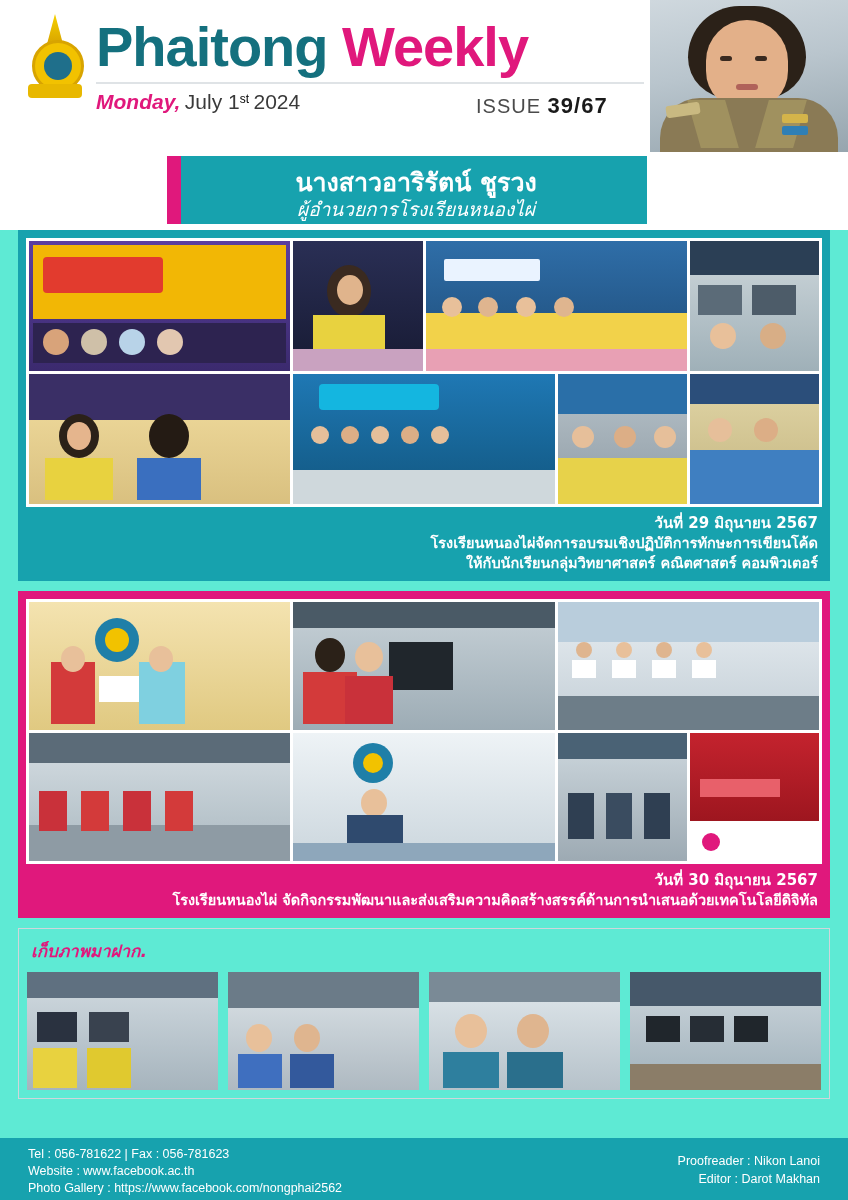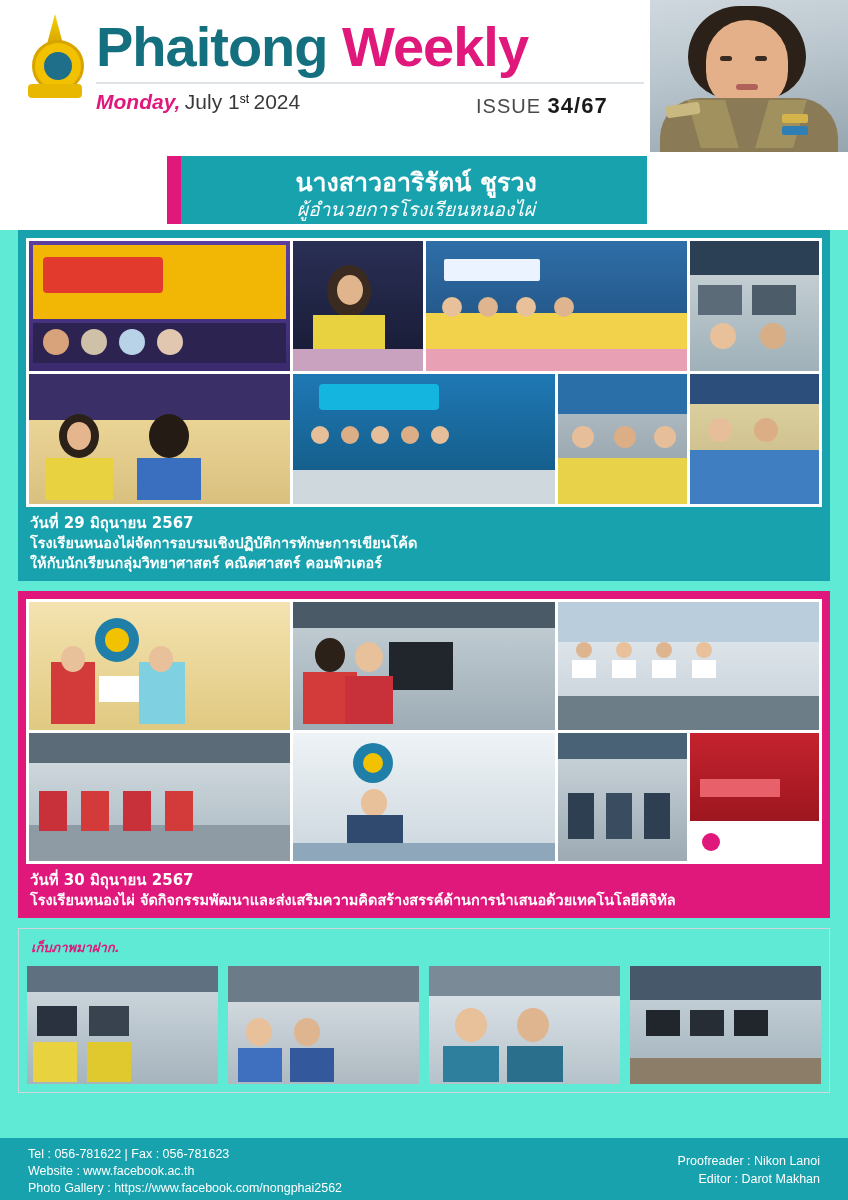--- a/index.html
+++ b/index.html
@@ -112,32 +112,32 @@
   .section{position:relative;margin:0 18px;}
   .sec-teal{background:#17a2ae;padding:8px 8px 6px 8px;}
   .sec-pink{background:#e0187c;padding:8px 8px 6px 8px;}
   .grid{
     display:grid;gap:3px;background:#ffffff;padding:3px;
   }
   .g1{grid-template-columns:repeat(6,1fr);grid-template-rows:130px 130px;}
   .g2{grid-template-columns:repeat(6,1fr);grid-template-rows:128px 128px;}
   .cell{position:relative;overflow:hidden;background:#ccc;}
   .cap{
-    color:#ffffff;text-align:left;padding:6px 4px 2px 4px;line-height:20px;font-size:14.5px;font-weight:bold;
+    color:#ffffff;text-align:right;padding:6px 4px 2px 4px;line-height:20px;font-size:14.5px;font-weight:bold;
   }
   .cap .d{font-size:15px;}
 
   
   .ph{position:absolute;inset:0;}
   .blob{position:absolute;border-radius:50%;}
   .bar{position:absolute;}
 
   
   .gallery{position:relative;margin:10px 18px 0 18px;border:1px solid #cfd6db;padding:8px;}
-  .gal-title{color:#e0187c;font-size:13px;font-weight:bold;font-style:italic;margin:0 0 8px 4px;}
+  .gal-title{color:#e0187c;font-size:17px;font-weight:bold;font-style:italic;margin:0 0 8px 4px;}
   .gal-grid{display:grid;grid-template-columns:repeat(4,1fr);gap:10px;}
   .gal-cell{position:relative;height:118px;overflow:hidden;background:#bbb;}
 
   
   .footer{
     position:absolute;left:0;bottom:0;width:848px;height:62px;background:#17a2ae;color:#fff;
   }
   .footer .left{position:absolute;left:28px;top:8px;font-size:12.5px;line-height:17px;}
   .footer .right{position:absolute;right:28px;top:14px;text-align:right;font-size:12.5px;line-height:18px;}
   .thai{font-family:"DejaVu Sans","Liberation Sans",sans-serif;}
@@ -158,21 +158,21 @@
       <div class="title">
         <span class="t1">Phaitong</span>
         <span class="t2">Weekly</span>
       </div>
       <div class="dateline">
         <span class="dow">Monday,</span>
         <span class="dt">July 1</span><sup>st</sup>
         <span class="dt">2024</span>
         <span class="issue">
           <span>ISSUE</span>
-          <b>34/67</b>
+          <b>39/67</b>
         </span>
       </div>
     </div>
     <div class="hdr-line"></div>
 
     <div class="portrait">
       <div class="hair"></div>
         <div class="face"></div>
       <div class="eyeL"></div>
         <div class="eyeR"></div>

